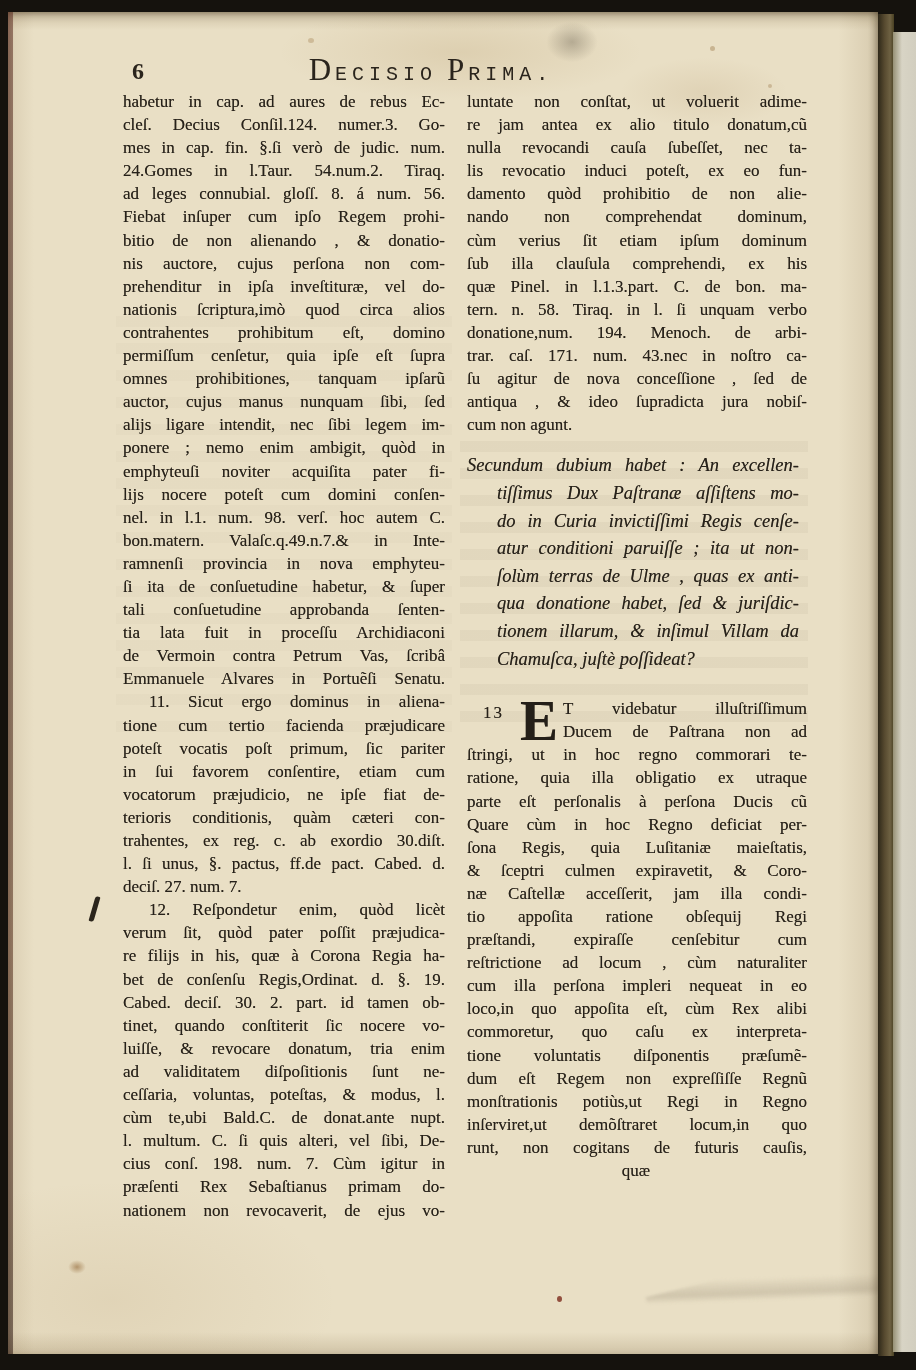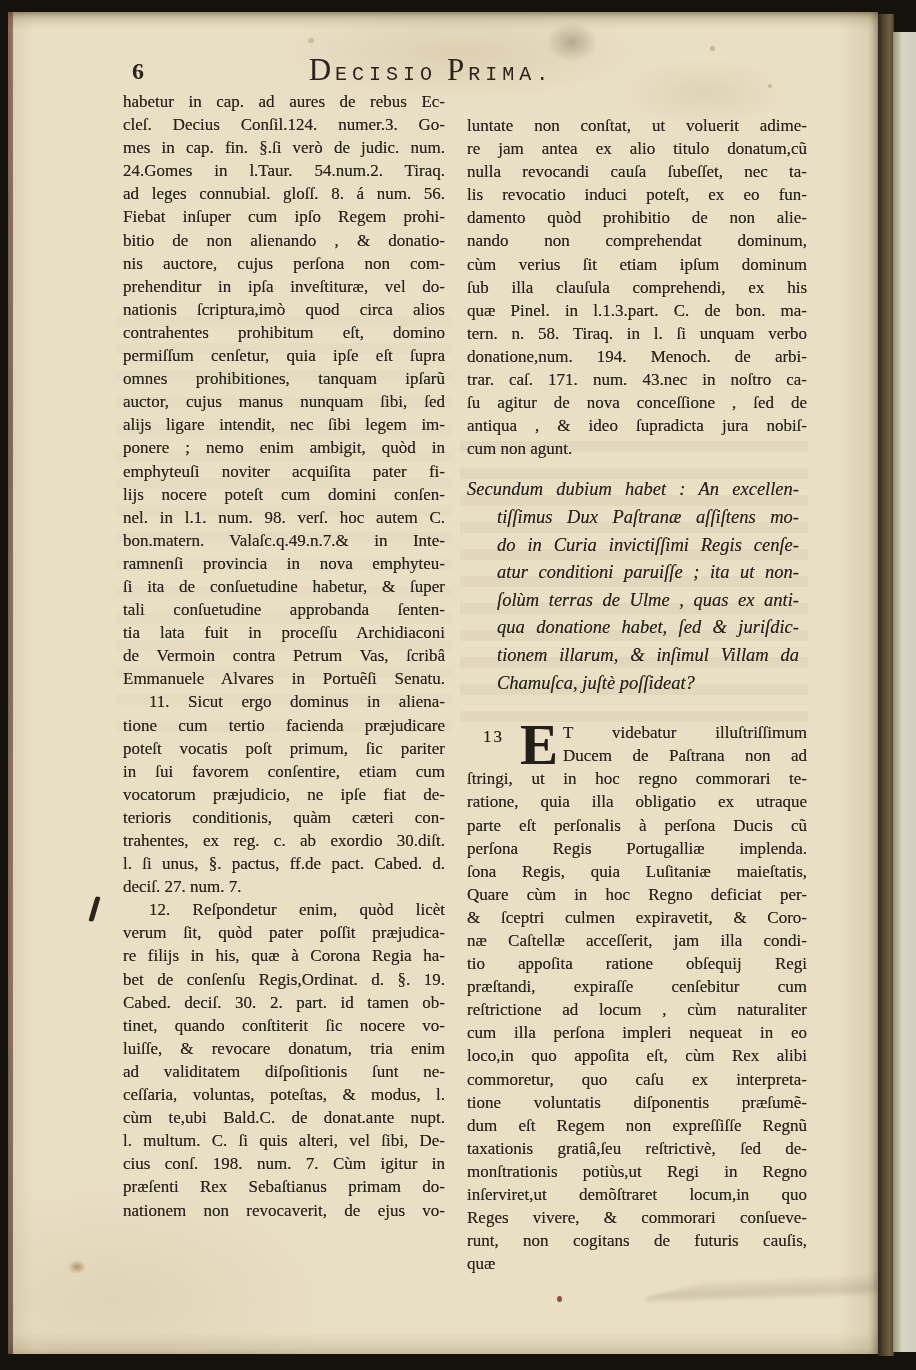--- a/index.html
+++ b/index.html
@@ -47,42 +47,42 @@
     transform:translateX(-12px);
     color:#2a241c;white-space:nowrap;
   }
   .running-title .cap{font-size:31px;letter-spacing:4px;}
   .running-title .sc{font-size:20px;letter-spacing:5px;font-family:Liberation Mono, monospace;}
   .running-title .gap{display:inline-block;width:10px;}
   
   .col{position:absolute;top:78px;font-size:17px;line-height:23.1px;
        color:#26211a;text-shadow:0 0 .5px rgba(45,35,20,.55);}
   .col-left{left:115px;width:322px;font-family:Liberation Serif, serif;}
-  .col-right{left:459px;width:340px;margin-top:24px;}
+  .col-right{left:459px;width:340px;}
   .line{
     height:23.1px;overflow:hidden;
     text-align:justify;text-align-last:justify;-moz-text-align-last:justify;
     white-space:nowrap;
   }
   .line.e{text-align-last:left;-moz-text-align-last:left;}
   .line.i{padding-left:26px;}
   .line.p{padding-left:96px;}
   
   .dubium{margin-top:16px;padding-right:8px;font-style:italic;font-size:18.5px;}
   .dubium .line{height:27.6px;line-height:27.6px;}
   .dubium .line.i{padding-left:30px;}
   
   .sec13{margin-top:24px;position:relative;}
   .sec13 .margnum{position:absolute;left:16px;top:4px;font-size:17px;font-weight:normal;letter-spacing:2px;}
   .sec13 .dropcap{
     position:absolute;left:53px;top:-2px;font-size:57px;line-height:52px;
     font-weight:bold;color:#241f18;
   }
   .catchword{
-    text-align:left;height:23.1px;font-size:17px;line-height:23.1px;
+    text-align:center;height:23.1px;font-size:17px;line-height:23.1px;
     padding-right:2px;
   }
   
   .smudge-title{position:absolute;left:536px;top:8px;width:56px;height:44px;
     background:radial-gradient(ellipse at center, rgba(70,62,48,.30), transparent 65%);}
   .speck{position:absolute;border-radius:50%;}
   .spot-brown{position:absolute;left:60px;top:1248px;width:18px;height:14px;border-radius:50%;
     background:radial-gradient(ellipse at center, rgba(130,82,28,.5), transparent 70%);}
   .smear{position:absolute;left:640px;top:1252px;width:270px;height:54px;
     background:linear-gradient(12deg, transparent 42%, rgba(105,92,72,.20) 49%, rgba(105,92,72,.12) 55%, transparent 63%);
@@ -193,37 +193,34 @@
         </div>
       <div class="sec13">
         <span class="margnum">13</span>
         <span class="dropcap">E</span>
         <div>
             <div class="line p">T videbatur illuſtriſſimum</div>
             <div class="line p">Ducem de Paſtrana non ad</div>
             <div class="line">ſtringi, ut in hoc regno commorari te-</div>
             <div class="line">ratione, quia illa obligatio ex utraque</div>
             <div class="line">parte eſt perſonalis à perſona Ducis cũ</div>
-            <div class="line">perſona Regis Portugalliæ implenda.</div>
+            <div class="line">Quare cùm in hoc Regno deficiat per-</div>
             <div class="line">ſona Regis, quia Luſitaniæ maieſtatis,</div>
-            <div class="line">Quare cùm in hoc Regno deficiat per-</div>
             <div class="line">&amp; ſceptri culmen expiravetit, &amp; Coro-</div>
             <div class="line">næ Caſtellæ acceſſerit, jam illa condi-</div>
             <div class="line">tio appoſita ratione obſequij Regi</div>
             <div class="line">præſtandi, expiraſſe cenſebitur cum</div>
             <div class="line">reſtrictione ad locum , cùm naturaliter</div>
             <div class="line">cum illa perſona impleri nequeat in eo</div>
             <div class="line">loco,in quo appoſita eſt, cùm Rex alibi</div>
             <div class="line">commoretur, quo caſu ex interpreta-</div>
             <div class="line">tione voluntatis diſponentis præſumẽ-</div>
             <div class="line">dum eſt Regem non expreſſiſſe Regnũ</div>
-            <div class="line">taxationis gratiâ,ſeu reſtrictivè, ſed de-</div>
             <div class="line">monſtrationis potiùs,ut Regi in Regno</div>
             <div class="line">inſerviret,ut demõſtraret locum,in quo</div>
-            <div class="line">Reges vivere, &amp; commorari conſueve-</div>
             <div class="line">runt, non cogitans de futuris cauſis,</div>
           </div>
         <div class="catchword">quæ</div>
       </div>
     </div>
 
     <div class="smudge-title"></div>
     <div class="speck" style="left:702px;top:34px;width:5px;height:5px;background:rgba(140,100,50,.35);"></div>
     <div class="speck" style="left:760px;top:72px;width:4px;height:4px;background:rgba(140,100,50,.3);"></div>
     <div class="speck" style="left:300px;top:26px;width:6px;height:5px;background:rgba(150,110,55,.3);"></div>

